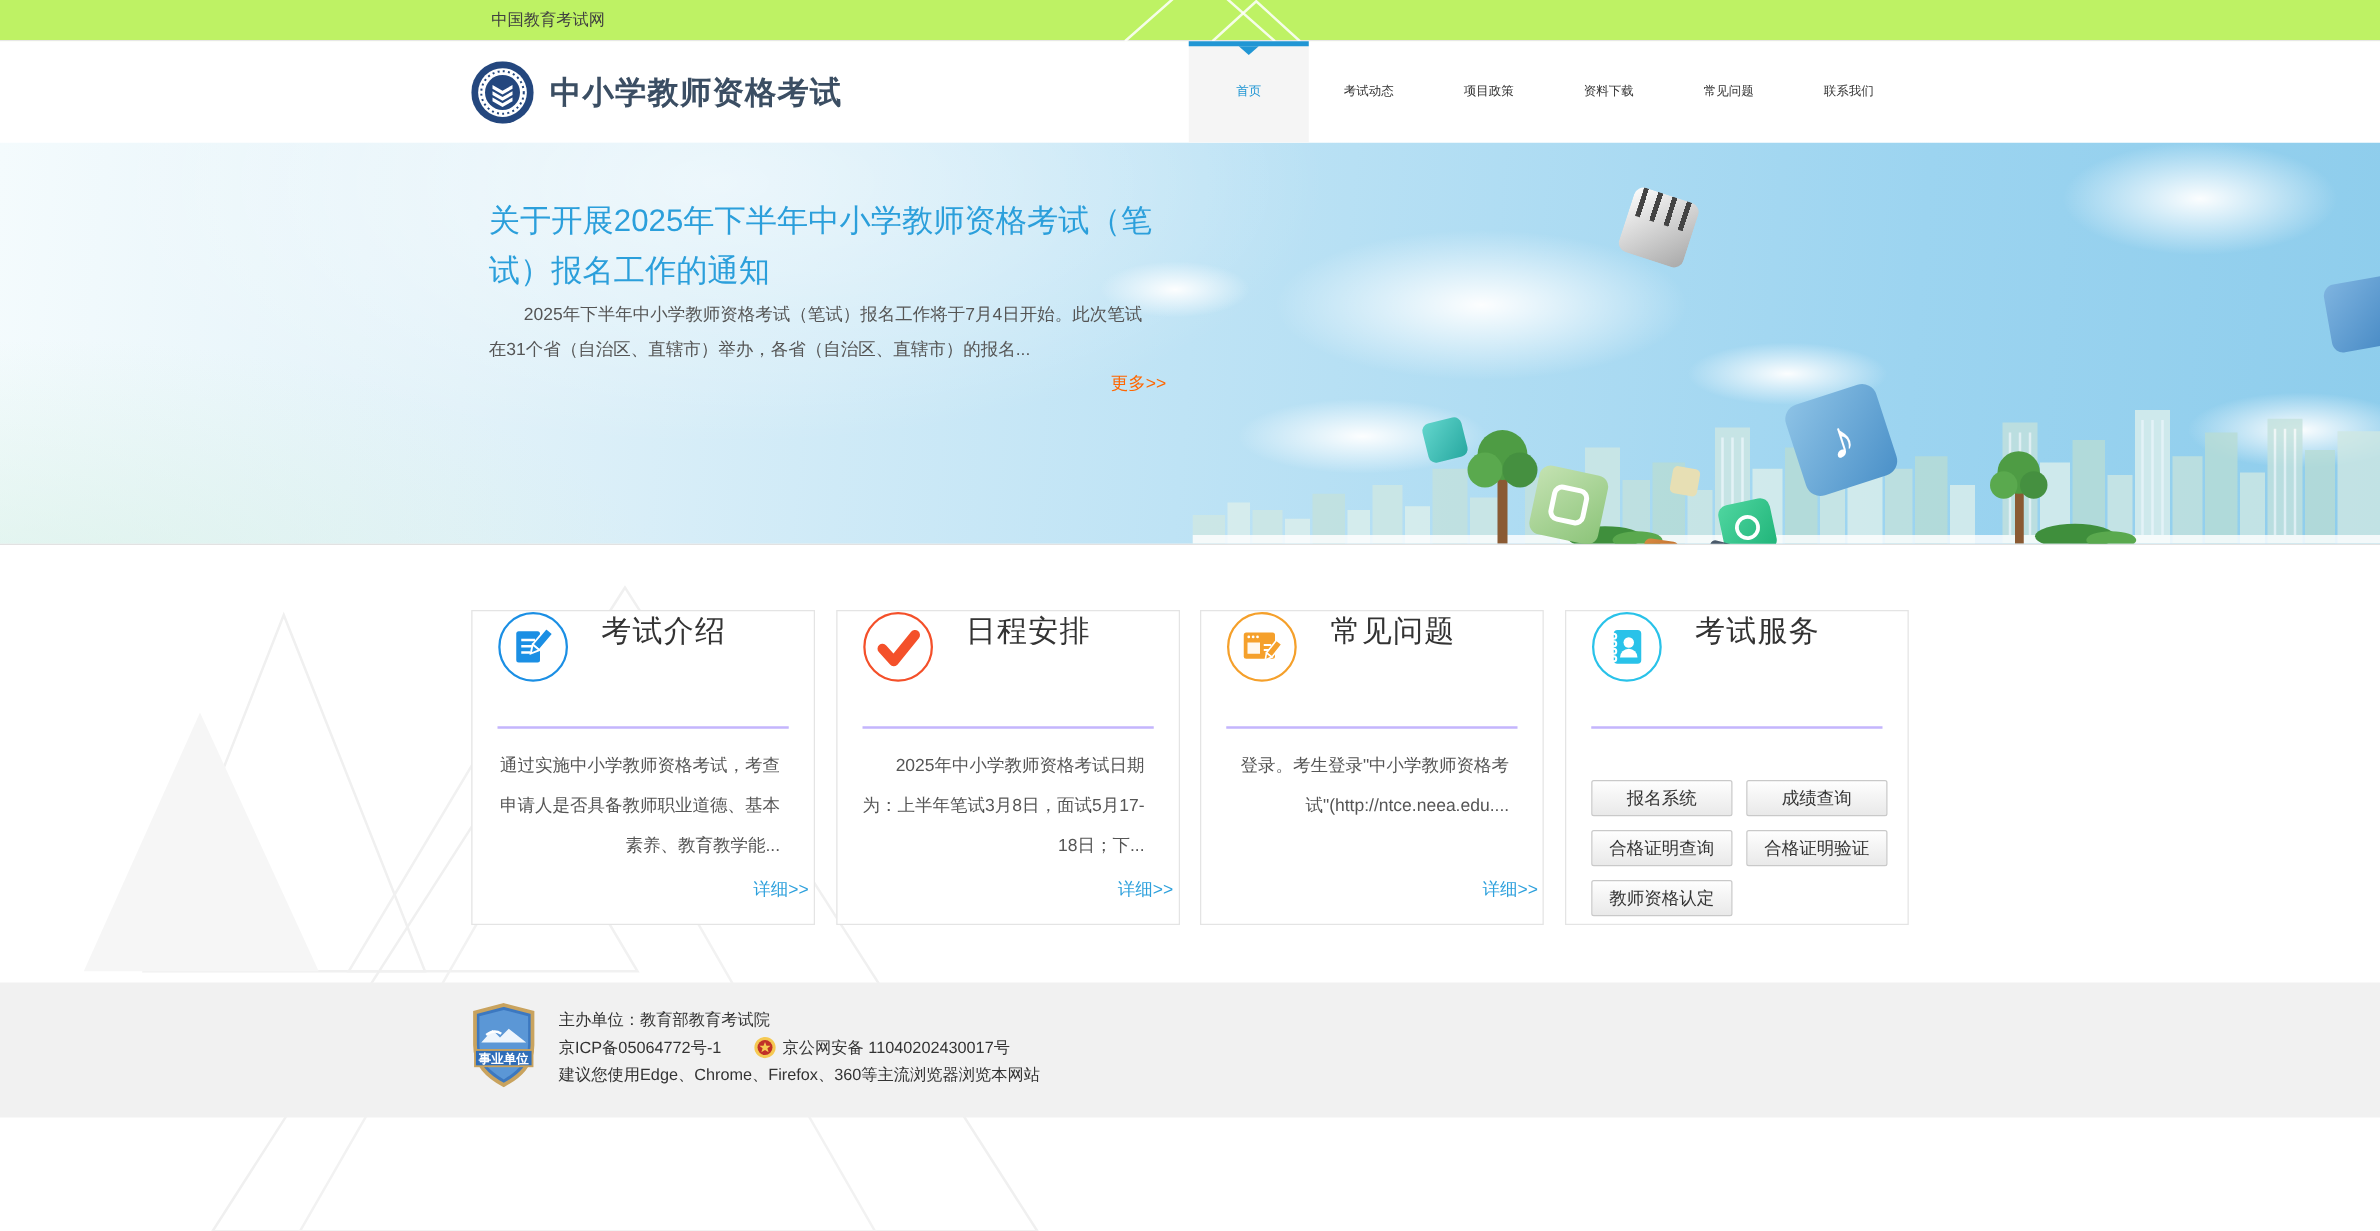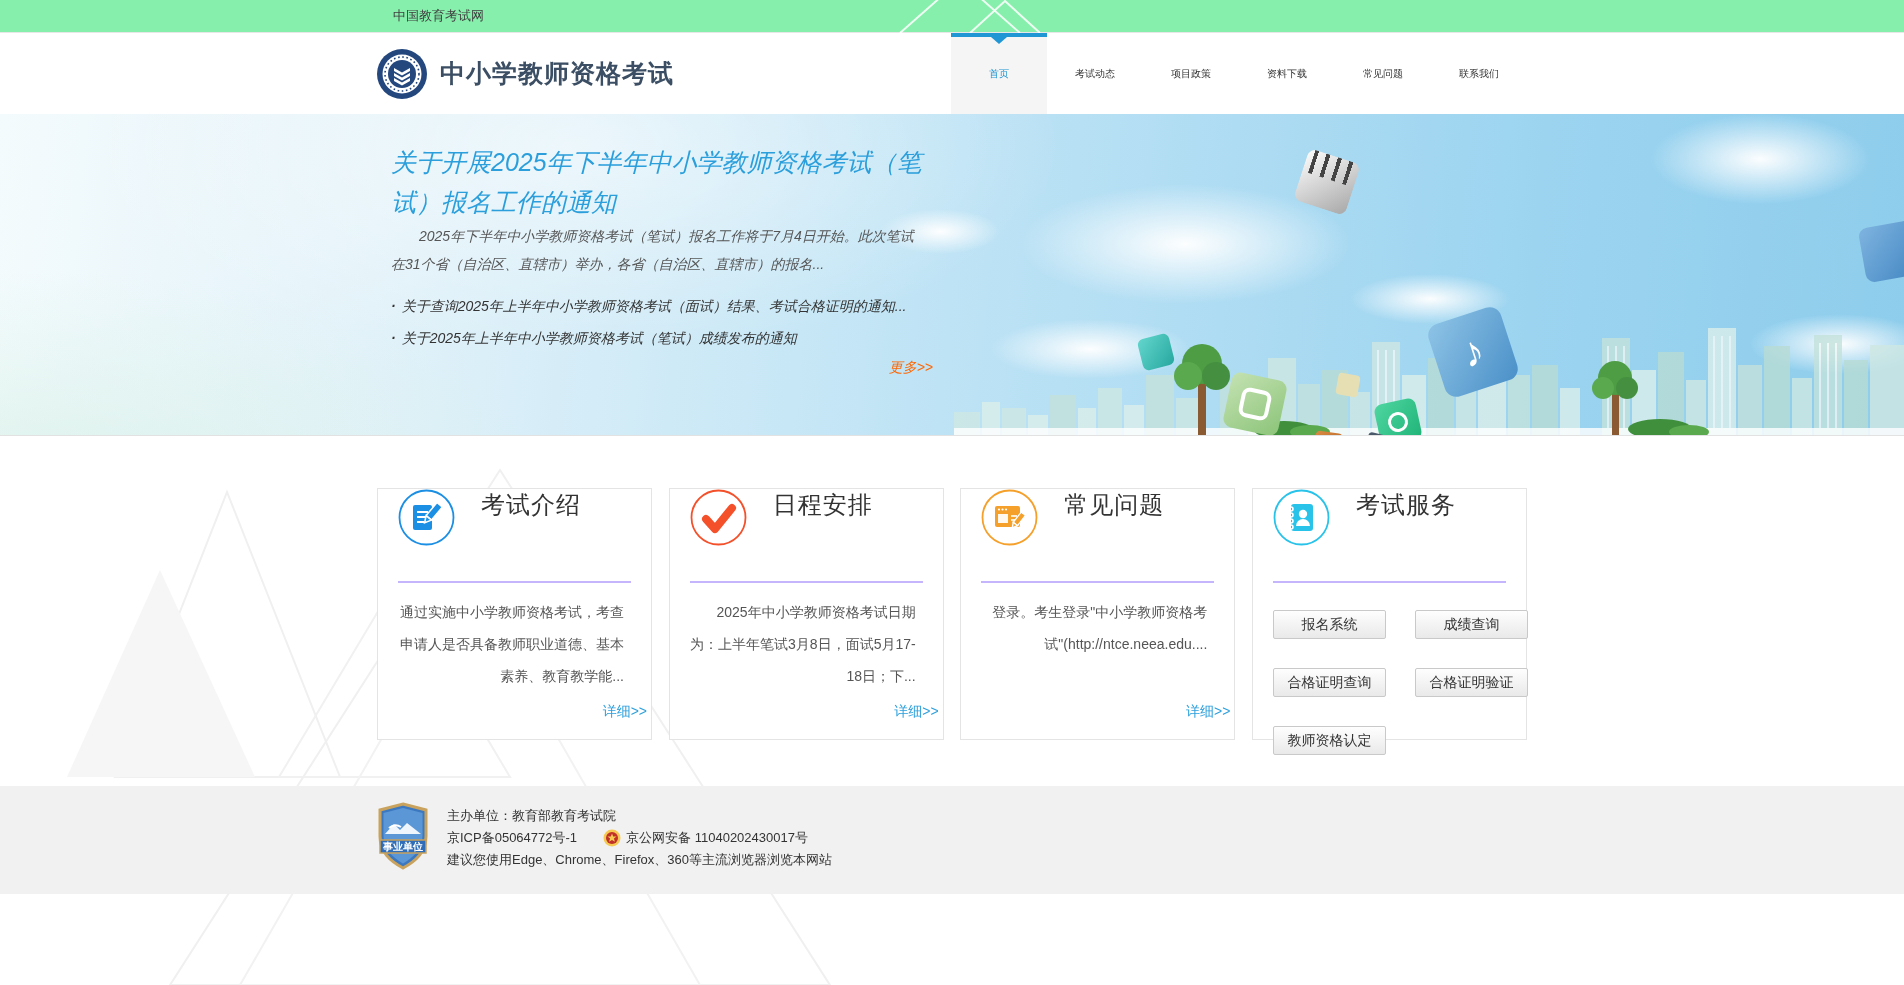--- a/index.html
+++ b/index.html
@@ -4,21 +4,21 @@
 <style>
 * { margin:0; padding:0; box-sizing:border-box; }
 html,body { width:1904px; height:985px; }
 body { background:#fff; font-family:"Liberation Sans",sans-serif; position:relative; overflow:hidden; color:#333; }
 .inner { width:1150px; margin:0 auto; position:relative; }
 
 
 .watermark { position:absolute; top:0; left:0; z-index:0; pointer-events:none; }
 
 
-.topbar { position:relative; z-index:2; height:33px; background:#86efac; border-bottom:1px solid #e7e7e7;padding-left:32px; }
+.topbar { position:relative; z-index:2; height:33px; background:#bef264; border-bottom:1px solid #e7e7e7;padding-left:32px; }
 .topbar .inner { line-height:32px; font-size:13px; color:#404040; }
 .topbar-tri { position:absolute; left:820px; top:0; z-index:1; }
 
 
 .header { position:relative; z-index:2; height:81px; background:#fff; }
 .header .inner { display:flex; align-items:center; height:81px; }
 .logo { width:50px; height:50px; flex:0 0 50px; }
 .site-title { font-size:25px; color:#3b4e63; margin-left:13px; letter-spacing:1px; font-weight:bold; }
 .nav { margin-left:auto; display:flex; height:81px; }
 .nav-item { width:96px; text-align:center; line-height:81px; font-size:10px; color:#333; position:relative; cursor:pointer; }
@@ -27,40 +27,40 @@
 .nav-item.active::after { content:''; position:absolute; top:4px; left:50%; margin-left:-8px; border-left:8px solid transparent; border-right:8px solid transparent; border-top:7px solid #2196d4; }
 
 
 .banner { position:relative; z-index:1; height:322px; border-bottom:1px solid #e2e2e2; overflow:hidden;
   background:
    radial-gradient(850px 380px at 2% 120%, rgba(214,240,229,0.75), rgba(214,240,229,0) 60%),
    radial-gradient(700px 300px at 30% 10%, rgba(255,255,255,0.55), rgba(255,255,255,0) 70%),
    linear-gradient(95deg, #f4fbfd 0%, #e2f2f9 20%, #bee3f5 50%, #9cd4f0 80%, #8ecdec 100%);
 }
 .cloud { position:absolute; border-radius:50%; background:radial-gradient(closest-side, rgba(255,255,255,0.97), rgba(255,255,255,0)); }
-.banner-content { position:absolute; left:391px; top:28px; width:542px; z-index:3;font-style:italic; }
+.banner-content { position:absolute; left:391px; top:43px; width:542px; z-index:3; }
 .banner-title { font-size:25px; line-height:40px; color:#2b9fdb; font-weight:400; cursor:pointer; }
 .banner-summary { font-size:14px; line-height:28px; color:#555; text-indent:2em; width:530px; }
 .banner-news { margin-top:12px; list-style:none; }
 .banner-news li { font-size:14px; line-height:32px; color:#333; white-space:nowrap; cursor:pointer; }
 .banner-news li::before { content:'·'; font-weight:bold; margin-right:6px; color:#333; }
 .banner-more { margin-top:5px; text-align:right; font-size:14px; color:#f60; cursor:pointer; }
 .skyline { position:absolute; right:0; bottom:0; z-index:1; }
 .cube { position:absolute; z-index:2; }
 .cube span { display:flex; width:100%; height:100%; align-items:center; justify-content:center; }
 
 
 .cards { display:flex; justify-content:space-between; margin-top:52px; position:relative; z-index:2; }
 .card { width:275px; height:252px; background:#fff; border:1px solid #e4e4e4; padding:0 20px; position:relative; }
 .card-head { height:94px; border-bottom:2px solid #c4b5fd; display:flex; align-items:flex-start; }
 .card-icon { width:57px; height:57px; flex:0 0 57px; }
 .card-title { font-size:24px; color:#333; font-weight:400; margin-left:26px; letter-spacing:1px; }
 .card-body { padding-top:13px; font-size:14px; line-height:32px; color:#555; width:226px;text-align:right; }
 .card-more { position:absolute; right:4px; bottom:18px; font-size:14px; color:#2da0dc; cursor:pointer; }
-.svc-buttons { display:grid; grid-template-columns:113px 113px; gap:29px; margin-top:27px; }
+.svc-buttons { display:grid; grid-template-columns:113px 113px; gap:11px; margin-top:41px; }
 .btn { height:29px; line-height:27px; text-align:center; border:1px solid #c9c9c9; border-radius:2px;
   background:linear-gradient(#fefefe,#e9e9e9); font-size:14px; color:#333; cursor:pointer; }
 
 
 .footer { margin-top:46px; height:108px; background:#f1f1f1; position:relative; z-index:2; }
 .footer .inner { display:flex; padding-top:16px; }
 .badge { width:52px; height:68px; flex:0 0 52px; }
 .footer-text { margin-left:18px; font-size:13px; color:#333; padding-top:3px; }
 .f-line { line-height:22px; display:flex; align-items:center; }
 .f-line .sep { width:26px; }
@@ -206,24 +206,20 @@
     <span>
         <i style="display:block; width:20px; height:20px; border:3px solid #fff; border-radius:50%;"></i>
       </span>
     </div>
   <div class="cube" style="left:1366px; top:320px; width:24px; height:24px; border-radius:4px; transform:rotate(14deg); background:#4a5a6a;"></div>
   <div class="cube" style="left:1862px; top:110px; width:55px; height:55px; border-radius:9px; transform:rotate(-10deg); background:linear-gradient(135deg,#7fb4e0,#4286c2);"></div>
 
   <div class="banner-content">
     <div class="banner-title">关于开展2025年下半年中小学教师资格考试（笔试）报名工作的通知</div>
     <div class="banner-summary">2025年下半年中小学教师资格考试（笔试）报名工作将于7月4日开始。此次笔试在31个省（自治区、直辖市）举办，各省（自治区、直辖市）的报名...</div>
-    <ul class="banner-news">
-        <li>关于查询2025年上半年中小学教师资格考试（面试）结果、考试合格证明的通知...</li>
-        <li>关于2025年上半年中小学教师资格考试（笔试）成绩发布的通知</li>
-      </ul>
     <div class="banner-more">更多&gt;&gt;</div>
   </div>
 </div>
 
 <div class="inner">
   <div class="cards">
       <div class="card">
         <div class="card-head">
       <svg class="card-icon" viewBox="0 0 57 57">
             <circle cx="28.5" cy="28.5" r="27" fill="none" stroke="#1b8fe4" stroke-width="1.8"></circle>

